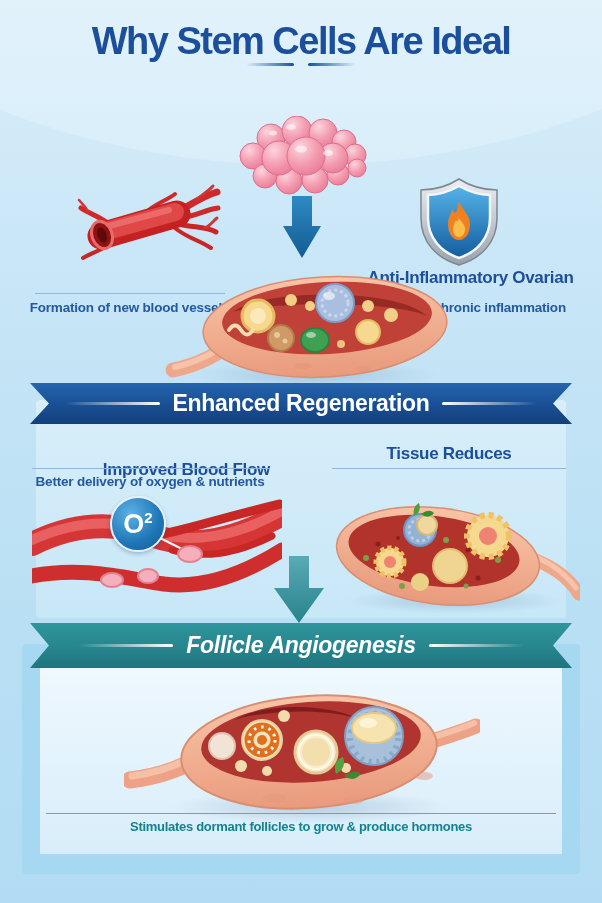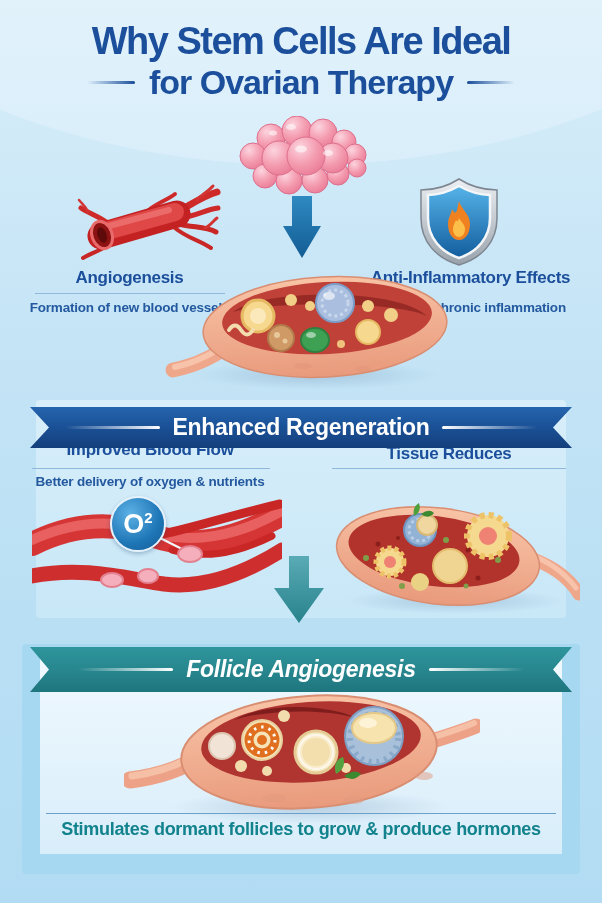--- a/index.html
+++ b/index.html
@@ -17,37 +17,37 @@
   .title2 .t2txt{font-size:34px;font-weight:bold;color:#1b4e9b;letter-spacing:-1px;}
   .tline{width:48px;height:3px;border-radius:2px;}
   .tline.l{background:linear-gradient(90deg,rgba(27,78,155,0),#1b4e9b);}
   .tline.r{background:linear-gradient(90deg,#1b4e9b,rgba(27,78,155,0));}
   
   .feat-head{position:absolute;font-size:17px;font-weight:bold;color:#1b4e9b;text-align:center;z-index:3;letter-spacing:-0.3px;}
   .feat-sub{position:absolute;font-size:13.5px;font-weight:bold;color:#24599f;text-align:center;z-index:3;letter-spacing:-0.2px;}
   .sepline{position:absolute;height:1px;background:#8fb8da;z-index:3;}
   
   .ribbon{position:absolute;left:30px;width:542px;display:flex;align-items:center;justify-content:center;
-          gap:13px;color:#fff;z-index:4;clip-path:polygon(0 0,100% 0,calc(100% - 19px) 50%,100% 100%,0 100%,19px 50%);margin-top:24px;}
+          gap:13px;color:#fff;z-index:4;clip-path:polygon(0 0,100% 0,calc(100% - 19px) 50%,100% 100%,0 100%,19px 50%);}
   .ribbon .rtxt{font-weight:bold;font-size:23px;letter-spacing:-0.3px;}
   .ribbon.blue{top:383px;height:41px;background:linear-gradient(180deg,#2565ae 0%,#1b5298 45%,#143f7c 100%);}
   .ribbon.teal{top:623px;height:45px;background:linear-gradient(180deg,#2f959c 0%,#27858d 55%,#1e757e 100%);}
   .ribbon.teal .rtxt{font-style:italic;}
   .rline{height:3px;width:95px;border-radius:2px;}
   .rline.l{background:linear-gradient(90deg,rgba(255,255,255,0),#fff);}
   .rline.r{background:linear-gradient(90deg,#fff,rgba(255,255,255,0));}
   
   .panel2{position:absolute;left:36px;top:400px;width:530px;height:218px;border-radius:4px;
           background:linear-gradient(180deg,#d8eefa,#c8e7f7);z-index:1;}
   .panel3o{position:absolute;left:22px;top:644px;width:558px;height:230px;border-radius:4px;
            background:#a6d8f1;z-index:1;}
   .panel3i{position:absolute;left:40px;top:657px;width:522px;height:197px;
            background:linear-gradient(180deg,#f0f9fe,#d8edfa);z-index:2;}
   .capline{position:absolute;left:46px;top:813px;width:510px;height:1px;background:#6aa0ca;z-index:3;}
-  .caption{position:absolute;left:46px;top:819px;width:510px;text-align:center;font-size:18px;
+  .caption{position:absolute;left:46px;top:819px;width:510px;text-align:center;font-size:13px;
            font-weight:bold;color:#12838d;letter-spacing:-0.3px;z-index:3;}
   
   .abs{position:absolute;z-index:3;}
   .shadow{position:absolute;border-radius:50%;z-index:2;
           background:radial-gradient(ellipse at center,rgba(110,145,180,0.35) 0%,rgba(110,145,180,0) 70%);}
   
   .o2badge{position:absolute;left:110px;top:496px;width:52px;height:52px;border-radius:50%;
            background:radial-gradient(circle at 35% 30%,#5cb1e5,#1f76b6 60%,#145a94);
            border:2px solid #e6f2fb;display:flex;align-items:center;justify-content:center;
            color:#fff;font-weight:bold;z-index:4;box-shadow:0 2px 4px rgba(20,60,100,.3);}
@@ -56,21 +56,20 @@
 </style>
 </head>
 <body>
 
 <div id="stage">
   <div class="dome"></div>
 
   <div class="title1">Why Stem Cells Are Ideal</div>
   <div class="title2">
     <div class="tline l"></div>
-    <div class="t2txt">for Ovarian Therapy</div>
     <div class="tline r"></div>
   </div>
 
   <svg class="abs" style="left:231px;top:116px;" width="140" height="86" viewBox="0 0 140 86">
     <defs>
       <radialGradient id="cg" cx="35%" cy="28%" r="80%">
         <stop offset="0%" stop-color="#fcd4de"></stop>
           <stop offset="55%" stop-color="#f49cb0"></stop>
           <stop offset="100%" stop-color="#e97a95"></stop>
       </radialGradient>
@@ -139,25 +138,24 @@
         <stop offset="0" stop-color="#55b3e8"></stop>
           <stop offset="1" stop-color="#135d9e"></stop>
         </linearGradient>
     </defs>
     <path d="M43,2 C54,9 66,13 81,13 L81,41 C81,65 66,81 43,88 C20,81 5,65 5,41 L5,13 C20,13 32,9 43,2 Z" fill="url(#sh1)" stroke="#7e8791" stroke-width="1.5"></path>
     <path d="M43,9 C52,14 63,18 74,18 L74,41 C74,61 61,75 43,81 C25,75 12,61 12,41 L12,18 C23,18 34,14 43,9 Z" fill="url(#sh2)" stroke="#f4f7f9" stroke-width="2.5"></path>
     <path d="M43,24 C45,32 54,37 54,47 C54,57 49,63 43,63 C37,63 32,57 32,47 C32,41 35,38 36,32 C38,36 40,37 41,33 C42,30 42,27 43,24 Z" fill="#f08121"></path>
     <path d="M43,41 C45,45 49,47 49,52 C49,57 46,60 43,60 C40,60 37,57 37,52 C37,48 39,46 40,43 C41,45 42,45 43,41 Z" fill="#fcc04a"></path>
   </svg>
 
-  <div class="feat-head" style="left:27px;top:268px;width:205px;">Angiogenesis</div>
   <div class="sepline" style="left:35px;top:293px;width:190px;"></div>
   <div class="feat-sub" style="left:12px;top:300px;width:235px;">Formation of new blood vessels</div>
 
-  <div class="feat-head" style="left:348px;top:268px;width:245px;">Anti-Inflammatory Effects</div>
+  <div class="feat-head" style="left:348px;top:268px;width:245px;">Anti-Inflammatory Ovarian</div>
   <div class="feat-sub" style="left:353px;top:300px;width:235px;">Reduces chronic inflammation</div>
 
   <div class="shadow" style="left:190px;top:360px;width:250px;height:30px;"></div>
   <svg class="abs" style="left:163px;top:270px;" width="295" height="112" viewBox="0 0 295 112">
     <defs>
       <linearGradient id="ov1" x1="0" y1="0" x2="0" y2="1">
         <stop offset="0" stop-color="#f8c3a6"></stop>
           <stop offset="1" stop-color="#e99a7c"></stop>
         </linearGradient>
     </defs>
@@ -187,21 +185,21 @@
     <ellipse cx="200" cy="99" rx="8" ry="3" fill="#e3967a" opacity="0.6"></ellipse>
   </svg>
 
   <div class="panel2"></div>
   <div class="ribbon blue">
     <div class="rline l"></div>
     <div class="rtxt">Enhanced Regeneration</div>
     <div class="rline r"></div>
   </div>
 
-  <div class="feat-head" style="left:30px;top:440px;width:240px;">Improved Blood Flow</div>
+  <div class="feat-head" style="left:30px;top:460px;width:240px;text-align:right;">Improved Blood Flow</div>
   <div class="sepline" style="left:32px;top:468px;width:238px;"></div>
   <div class="feat-sub" style="left:18px;top:474px;width:264px;text-align:center;">Better delivery of oxygen &amp; nutrients</div>
 
   <svg class="abs" style="left:32px;top:492px;" width="250" height="105" viewBox="0 0 250 105">
     <path d="M0,52 C40,32 80,28 122,44 C162,58 205,48 250,22" stroke="#d63535" stroke-width="24" fill="none" stroke-linecap="round"></path>
     <path d="M0,48 C40,30 80,26 120,40 C160,53 205,44 248,20" stroke="#ec6b6b" stroke-width="10" fill="none" stroke-linecap="round" opacity="0.8"></path>
     <path d="M0,84 C50,74 92,86 132,92 C172,97 212,82 250,58" stroke="#cf2e2e" stroke-width="15" fill="none" stroke-linecap="round"></path>
     <path d="M122,44 C162,36 196,24 248,12" stroke="#c92626" stroke-width="9" fill="none" stroke-linecap="round"></path>
     <path d="M140,58 C170,66 200,64 240,44" stroke="#c92626" stroke-width="7" fill="none" stroke-linecap="round"></path>
     <path d="M120,42 L152,58" stroke="#f3fafd" stroke-width="2"></path>

